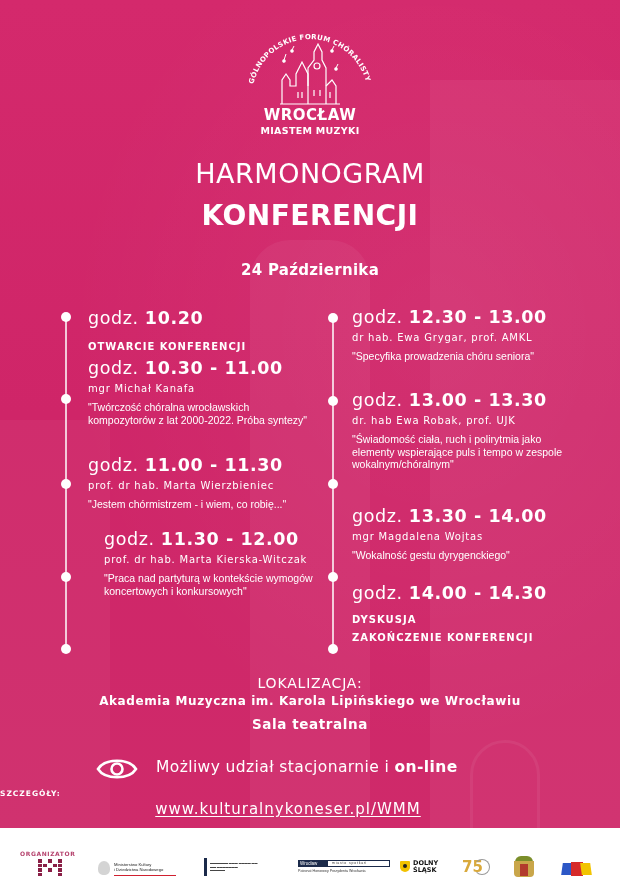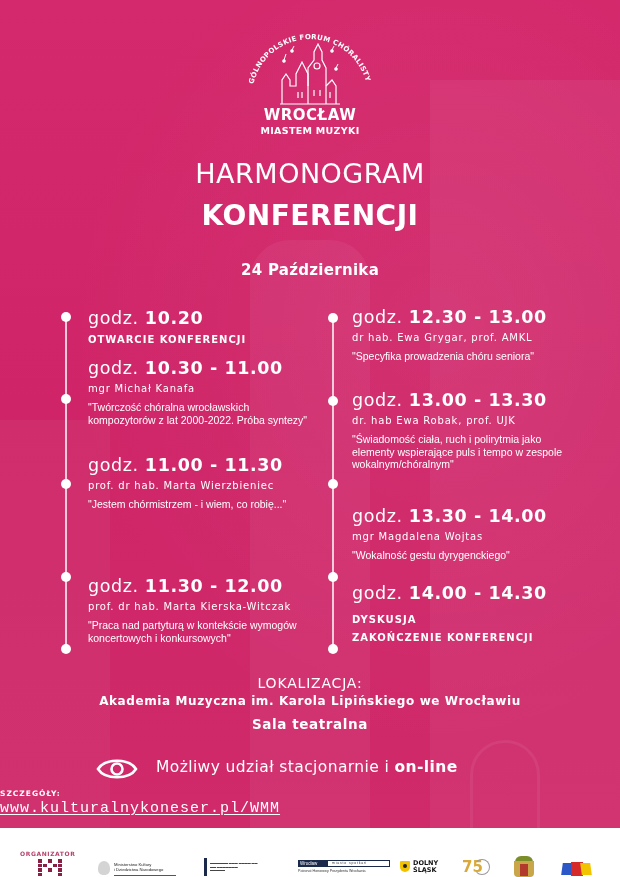--- a/index.html
+++ b/index.html
@@ -32,34 +32,34 @@
   .h2 { position: absolute; left: 0; width: 620px; text-align: center; top: 199px; font-size: 28px; font-weight: bold; letter-spacing: 0.5px; }
   .date { position: absolute; left: 0; width: 620px; text-align: center; top: 261px; font-size: 15px; font-weight: bold; letter-spacing: 0.3px; }
 
   .timeline-line { position: absolute; width: 2px; background: rgba(255,255,255,0.75); }
   .dot { position: absolute; width: 10px; height: 10px; border-radius: 50%; background: #ffffff; }
 
   .item { position: absolute; }
   .item .time { font-size: 17.5px; letter-spacing: 0.6px; line-height: 22px; white-space: nowrap; }
   .item .time .pre { font-weight: normal; }
   .item .time .hrs { font-weight: bold; }
-  .item .caps { font-size: 10px; font-weight: bold; letter-spacing: 1px; line-height: 14px; margin-top: 4px; white-space: nowrap; }
+  .item .caps { font-size: 10px; font-weight: bold; letter-spacing: 1px; line-height: 14px; margin-top: 11px; white-space: nowrap; }
   .item .caps2 { font-size: 10px; font-weight: bold; letter-spacing: 1px; line-height: 14px; margin-top: 6px; white-space: nowrap; }
   .item .speaker { font-size: 10px; letter-spacing: 0.8px; line-height: 14px; margin-top: 3px; white-space: nowrap; }
   .item .talk { font-family: "Liberation Sans", sans-serif; font-size: 10.5px; line-height: 12.5px; margin-top: 5px; width: 220px; }
 
   .loc-label { position: absolute; left: 0; width: 620px; text-align: center; top: 675px; font-size: 14px; letter-spacing: 0.8px; }
   .loc-place { position: absolute; left: 0; width: 620px; text-align: center; top: 694px; font-size: 12px; font-weight: bold; letter-spacing: 0.6px; }
   .loc-room { position: absolute; left: 0; width: 620px; text-align: center; top: 716px; font-size: 13.5px; font-weight: bold; letter-spacing: 0.6px; }
 
   .eye { position: absolute; left: 96px; top: 754px; width: 42px; height: 30px; }
   .online { position: absolute; left: 156px; top: 758px; font-size: 15.5px; letter-spacing: 0.4px; white-space: nowrap; }
   .online b { font-weight: bold; }
   .details-label { position: absolute; left: 0; width: 620px; text-align: left; top: 789px; font-size: 7.5px; font-weight: bold; letter-spacing: 1px; }
-  .url { position: absolute; left: 0; width: 576px; text-align: left; top: 800px; font-size: 15px; letter-spacing: 1px; font-family: Liberation Mono, monospace; }
+  .url { position: absolute; left: 0; width: 576px; text-align: center; top: 800px; font-size: 15px; letter-spacing: 1px; }
   .url span { text-decoration: underline; text-underline-offset: 2px; color: #ffffff; }
 
   
   .footer { position: absolute; left: 0; top: 828px; width: 584px; height: 49px; background: #ffffff; }
   .org-label { position: absolute; left: 20px; top: 22px; font-size: 6px; font-weight: bold; color: #b5426d; letter-spacing: 0.6px; }
   .f-logo { position: absolute; }
   .m-logo { left: 38px; top: 31px; width: 24px; height: 17px; display: grid; grid-template-columns: repeat(5, 1fr); gap: 1px; }
   .m-logo i { display: block; background: #8a1f46; }
   .m-logo i.off { background: transparent; }
   .mkid { left: 98px; top: 33px; width: 82px; height: 16px; }
@@ -150,21 +150,21 @@
   <div class="item" style="left:88px; top:357px;">
     <div class="time"><span class="pre">godz.</span> <span class="hrs">10.30 - 11.00</span></div>
     <div class="speaker">mgr Michał Kanafa</div>
     <div class="talk">"Twórczość chóralna wrocławskich kompozytorów z lat 2000-2022. Próba syntezy"</div>
   </div>
   <div class="item" style="left:88px; top:454px;">
     <div class="time"><span class="pre">godz.</span> <span class="hrs">11.00 - 11.30</span></div>
     <div class="speaker">prof. dr hab. Marta Wierzbieniec</div>
     <div class="talk" style="width:240px;">"Jestem chórmistrzem - i wiem, co robię..."</div>
   </div>
-  <div class="item" style="left:88px; top:528px;margin-top:47px;">
+  <div class="item" style="left:104px; top:528px;">
     <div class="time"><span class="pre">godz.</span> <span class="hrs">11.30 - 12.00</span></div>
     <div class="speaker">prof. dr hab. Marta Kierska-Witczak</div>
     <div class="talk" style="width:225px;">"Praca nad partyturą w kontekście wymogów koncertowych i konkursowych"</div>
   </div>
 
   <div class="item" style="left:352px; top:306px;">
     <div class="time"><span class="pre">godz.</span> <span class="hrs">12.30 - 13.00</span></div>
     <div class="speaker">dr hab. Ewa Grygar, prof. AMKL</div>
     <div class="talk">"Specyfika prowadzenia chóru seniora"</div>
   </div>

